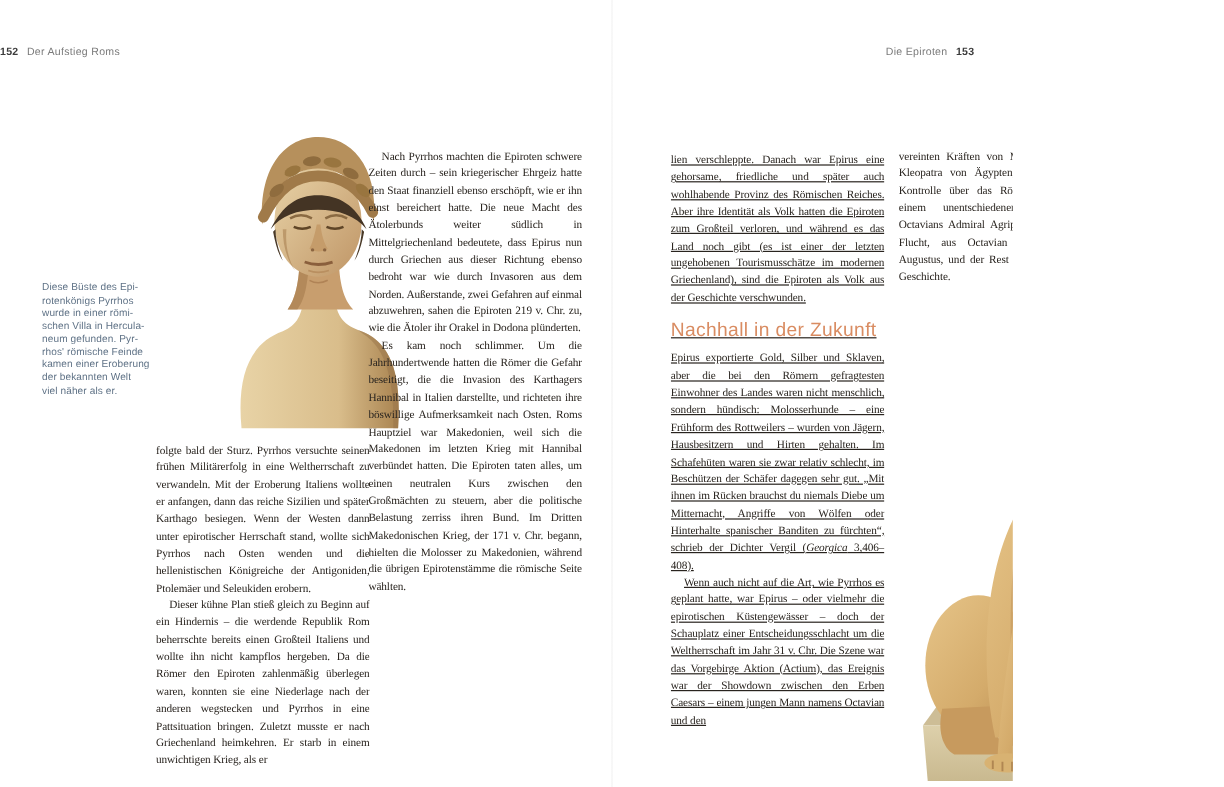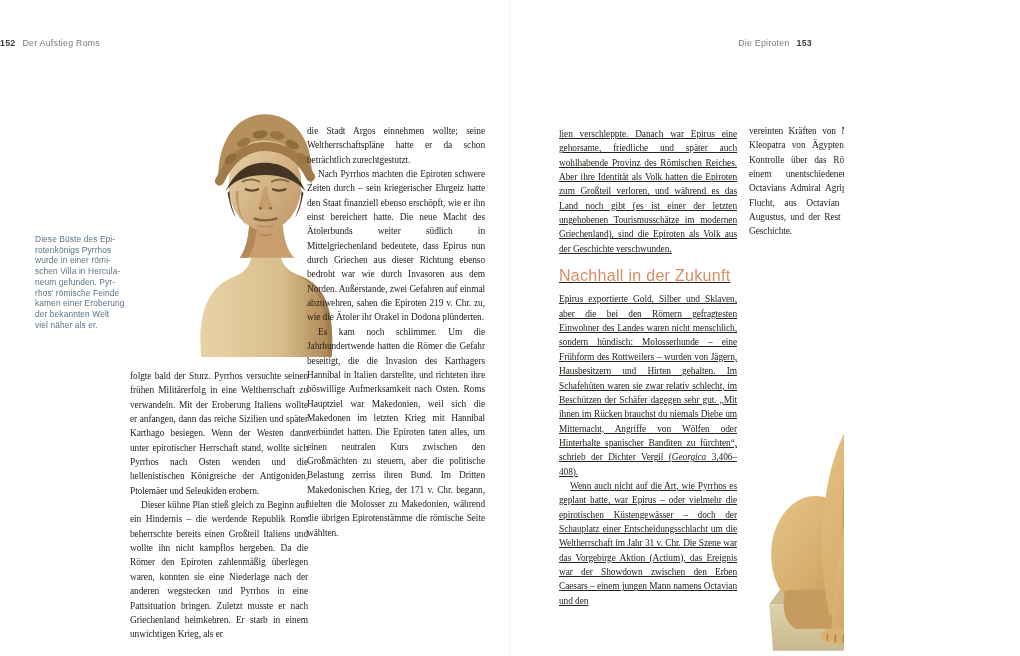--- a/index.html
+++ b/index.html
@@ -117,21 +117,20 @@
 kamen einer Eroberung
 der bekannten Welt
 viel näher als er.</div>
 
   <div class="col col1" style="color: rgb(41, 36, 31);">
     <p>folgte bald der Sturz. Pyrrhos versuchte seinen frühen Militärerfolg in eine Weltherrschaft zu verwandeln. Mit der Eroberung Italiens wollte er anfangen, dann das reiche Sizilien und später Karthago besiegen. Wenn der Westen dann unter epirotischer Herrschaft stand, wollte sich Pyrrhos nach Osten wenden und die hellenistischen Königreiche der Antigoniden, Ptolemäer und Seleukiden erobern.</p>
     <p class="indent">Dieser kühne Plan stieß gleich zu Beginn auf ein Hindernis – die werdende Republik Rom beherrschte bereits einen Großteil Italiens und wollte ihn nicht kampflos hergeben. Da die Römer den Epiroten zahlenmäßig überlegen waren, konnten sie eine Niederlage nach der anderen wegstecken und Pyrrhos in eine Pattsituation bringen. Zuletzt musste er nach Griechenland heimkehren. Er starb in einem unwichtigen Krieg, als er</p>
   </div>
 
   <div class="col col2" style="color: rgb(41, 36, 31);">
-    <p>die Stadt Argos einnehmen wollte; seine Weltherrschaftspläne hatte er da schon beträchtlich zurechtgestutzt.</p>
     <p class="indent">Nach Pyrrhos machten die Epiroten schwere Zeiten durch – sein kriegerischer Ehrgeiz hatte den Staat finanziell ebenso erschöpft, wie er ihn einst bereichert hatte. Die neue Macht des Ätolerbunds weiter südlich in Mittelgriechenland bedeutete, dass Epirus nun durch Griechen aus dieser Richtung ebenso bedroht war wie durch Invasoren aus dem Norden. Außerstande, zwei Gefahren auf einmal abzuwehren, sahen die Epiroten 219 v. Chr. zu, wie die Ätoler ihr Orakel in Dodona plünderten.</p>
     <p class="indent">Es kam noch schlimmer. Um die Jahrhundertwende hatten die Römer die Gefahr beseitigt, die die Invasion des Karthagers Hannibal in Italien darstellte, und richteten ihre böswillige Aufmerksamkeit nach Osten. Roms Hauptziel war Makedonien, weil sich die Makedonen im letzten Krieg mit Hannibal verbündet hatten. Die Epiroten taten alles, um einen neutralen Kurs zwischen den Großmächten zu steuern, aber die politische Belastung zerriss ihren Bund. Im Dritten Makedonischen Krieg, der 171 v. Chr. begann, hielten die Molosser zu Makedonien, während die übrigen Epirotenstämme die römische Seite wählten.</p>
   </div>
 
   <div class="col col3" style="color: rgb(41, 36, 31);">
     <p>lien verschleppte. Danach war Epirus eine gehorsame, friedliche und später auch wohlhabende Provinz des Römischen Reiches. Aber ihre Identität als Volk hatten die Epiroten zum Großteil verloren, und während es das Land noch gibt (es ist einer der letzten ungehobenen Tourismusschätze im modernen Griechenland), sind die Epiroten als Volk aus der Geschichte verschwunden.</p>
     <h2 class="section-heading" style="color: rgb(217, 140, 98);">Nachhall in der Zukunft</h2>
     <p><span>Epirus exportierte Gold, Silber und Sklaven, aber die bei den Römern gefragtesten Einwohner des Landes waren nicht menschlich, sondern hündisch: Molosserhunde – eine Frühform des Rottweilers – wurden von Jägern, Hausbesitzern und Hirten gehalten. Im Schafehüten waren sie zwar relativ schlecht, im Beschützen der Schäfer dagegen sehr gut. „Mit ihnen im Rücken brauchst du niemals Diebe um Mitternacht, Angriffe von Wölfen oder Hinterhalte spanischer Banditen zu fürchten“, schrieb der Dichter Vergil (</span><span class="ital">Georgica</span><span> 3,406–408).</span></p>
     <p class="indent">Wenn auch nicht auf die Art, wie Pyrrhos es geplant hatte, war Epirus – oder vielmehr die epirotischen Küstengewässer – doch der Schauplatz einer Entscheidungsschlacht um die Weltherrschaft im Jahr 31 v. Chr. Die Szene war das Vorgebirge Aktion (Actium), das Ereignis war der Showdown zwischen den Erben Caesars – einem jungen Mann namens Octavian und den</p>
   </div>

